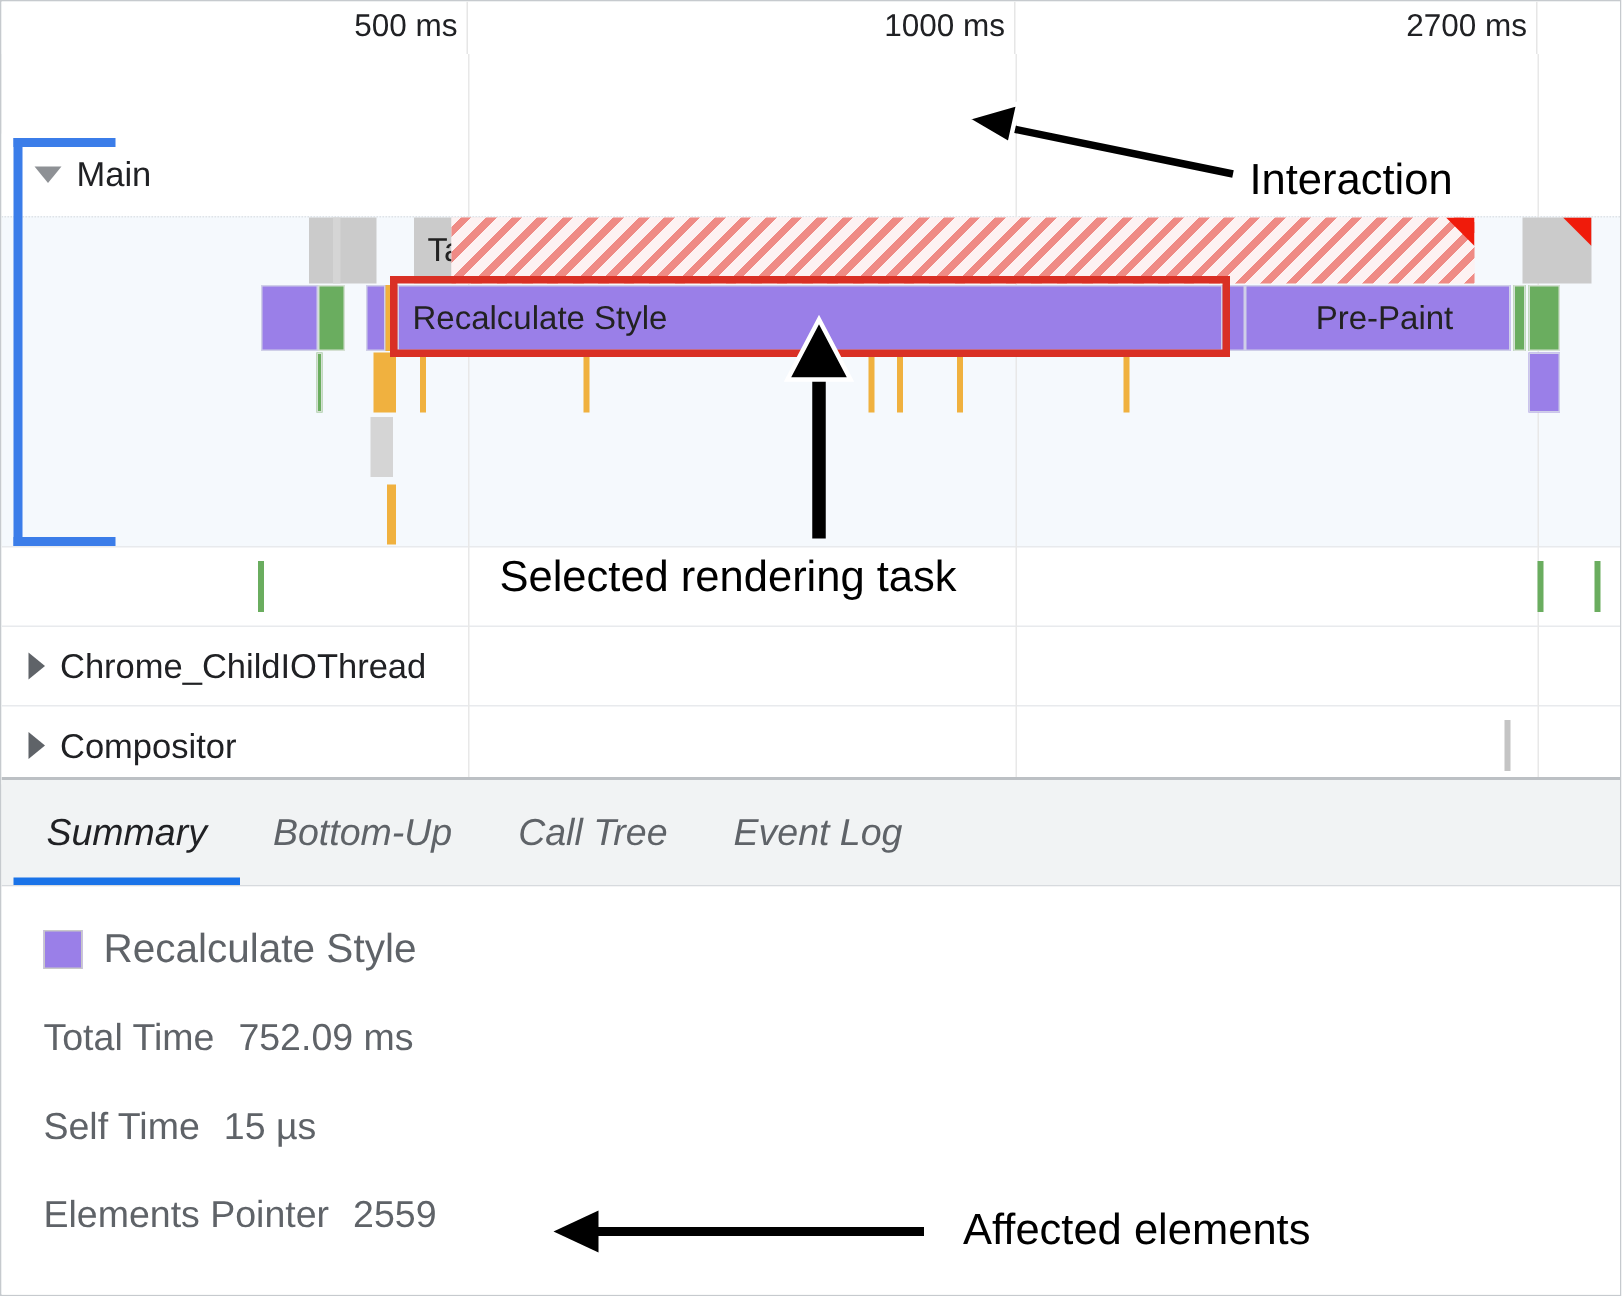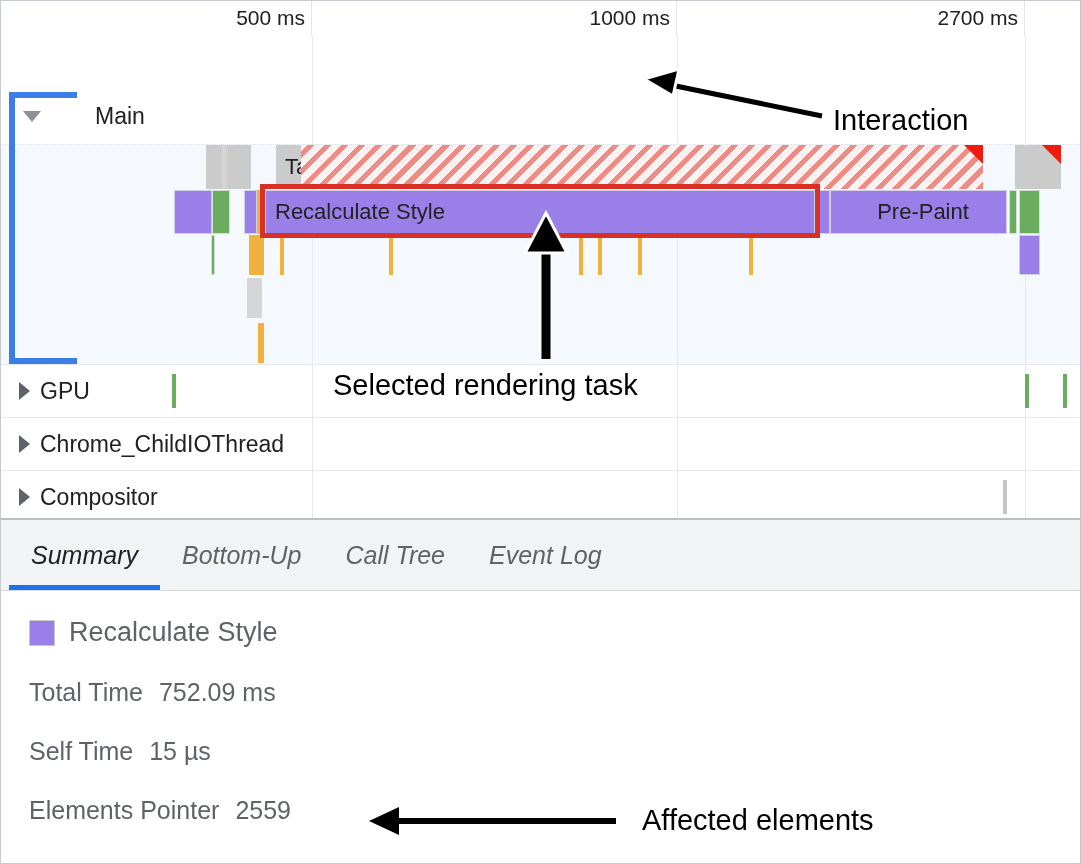--- a/index.html
+++ b/index.html
@@ -263,21 +263,21 @@
         </div>
     </div>
 
 
     <div id="main-group">
       <div id="main-select-left"></div>
       <div id="main-select-top"></div>
       <div id="main-select-bottom"></div>
 
       <div id="main-header-row">
-        <div class="track-header" style="height:55px;top:0;gap:44px;">
+        <div class="track-header" style="height:55px;top:0;">
           <span class="tri down" style="margin-left:22px;"></span>
           <span class="track-name">Main</span>
         </div>
       </div>
 
       <div id="main-body">
           <div style="position: absolute; left: 0px; top: 0px; width: 1081px; height: 220px;">
             <div class="bar gray" style="left: 173px; width: 45px; top: 0px; height: 44px;"></div>
             <div class="bar lightgray" style="left: 221px; width: 5px; top: 0px; height: 44px;"></div>
             <div class="bar gray" style="left: 243px; width: 57px; top: 0px; height: 44px;">
@@ -322,24 +322,20 @@
           <div style="position: absolute; left: 0px; top: 0px; width: 1081px; height: 220px;">
             <div class="bar orangeline" style="left: 257px; width: 6px; top: 178px; height: 40px;"></div>
           </div>
         </div>
 
       <div id="selected-outline" style="left: 259px; top: 95px; width: 560px; height: 54px;"></div>
     </div>
 
     <div id="mini-tracks">
         <div class="mini-track" style="top: 363px;">
-          <div class="track-header">
-            <span class="tri right"></span>
-            <span class="track-name">GPU</span>
-          </div>
           <div style="position: absolute; left: 171px; top: 9px; width: 4px; height: 34px; background: rgb(106, 173, 95); z-index: 3;"></div>
           <div style="position: absolute; left: 1024px; top: 9px; width: 4px; height: 34px; background: rgb(106, 173, 95); z-index: 3;"></div>
           <div style="position: absolute; left: 1062px; top: 9px; width: 4px; height: 34px; background: rgb(106, 173, 95); z-index: 3;"></div>
         </div>
         <div class="mini-track" style="top: 416px;">
           <div class="track-header">
             <span class="tri right"></span>
             <span class="track-name">Chrome_ChildIOThread</span>
           </div>
         </div>

